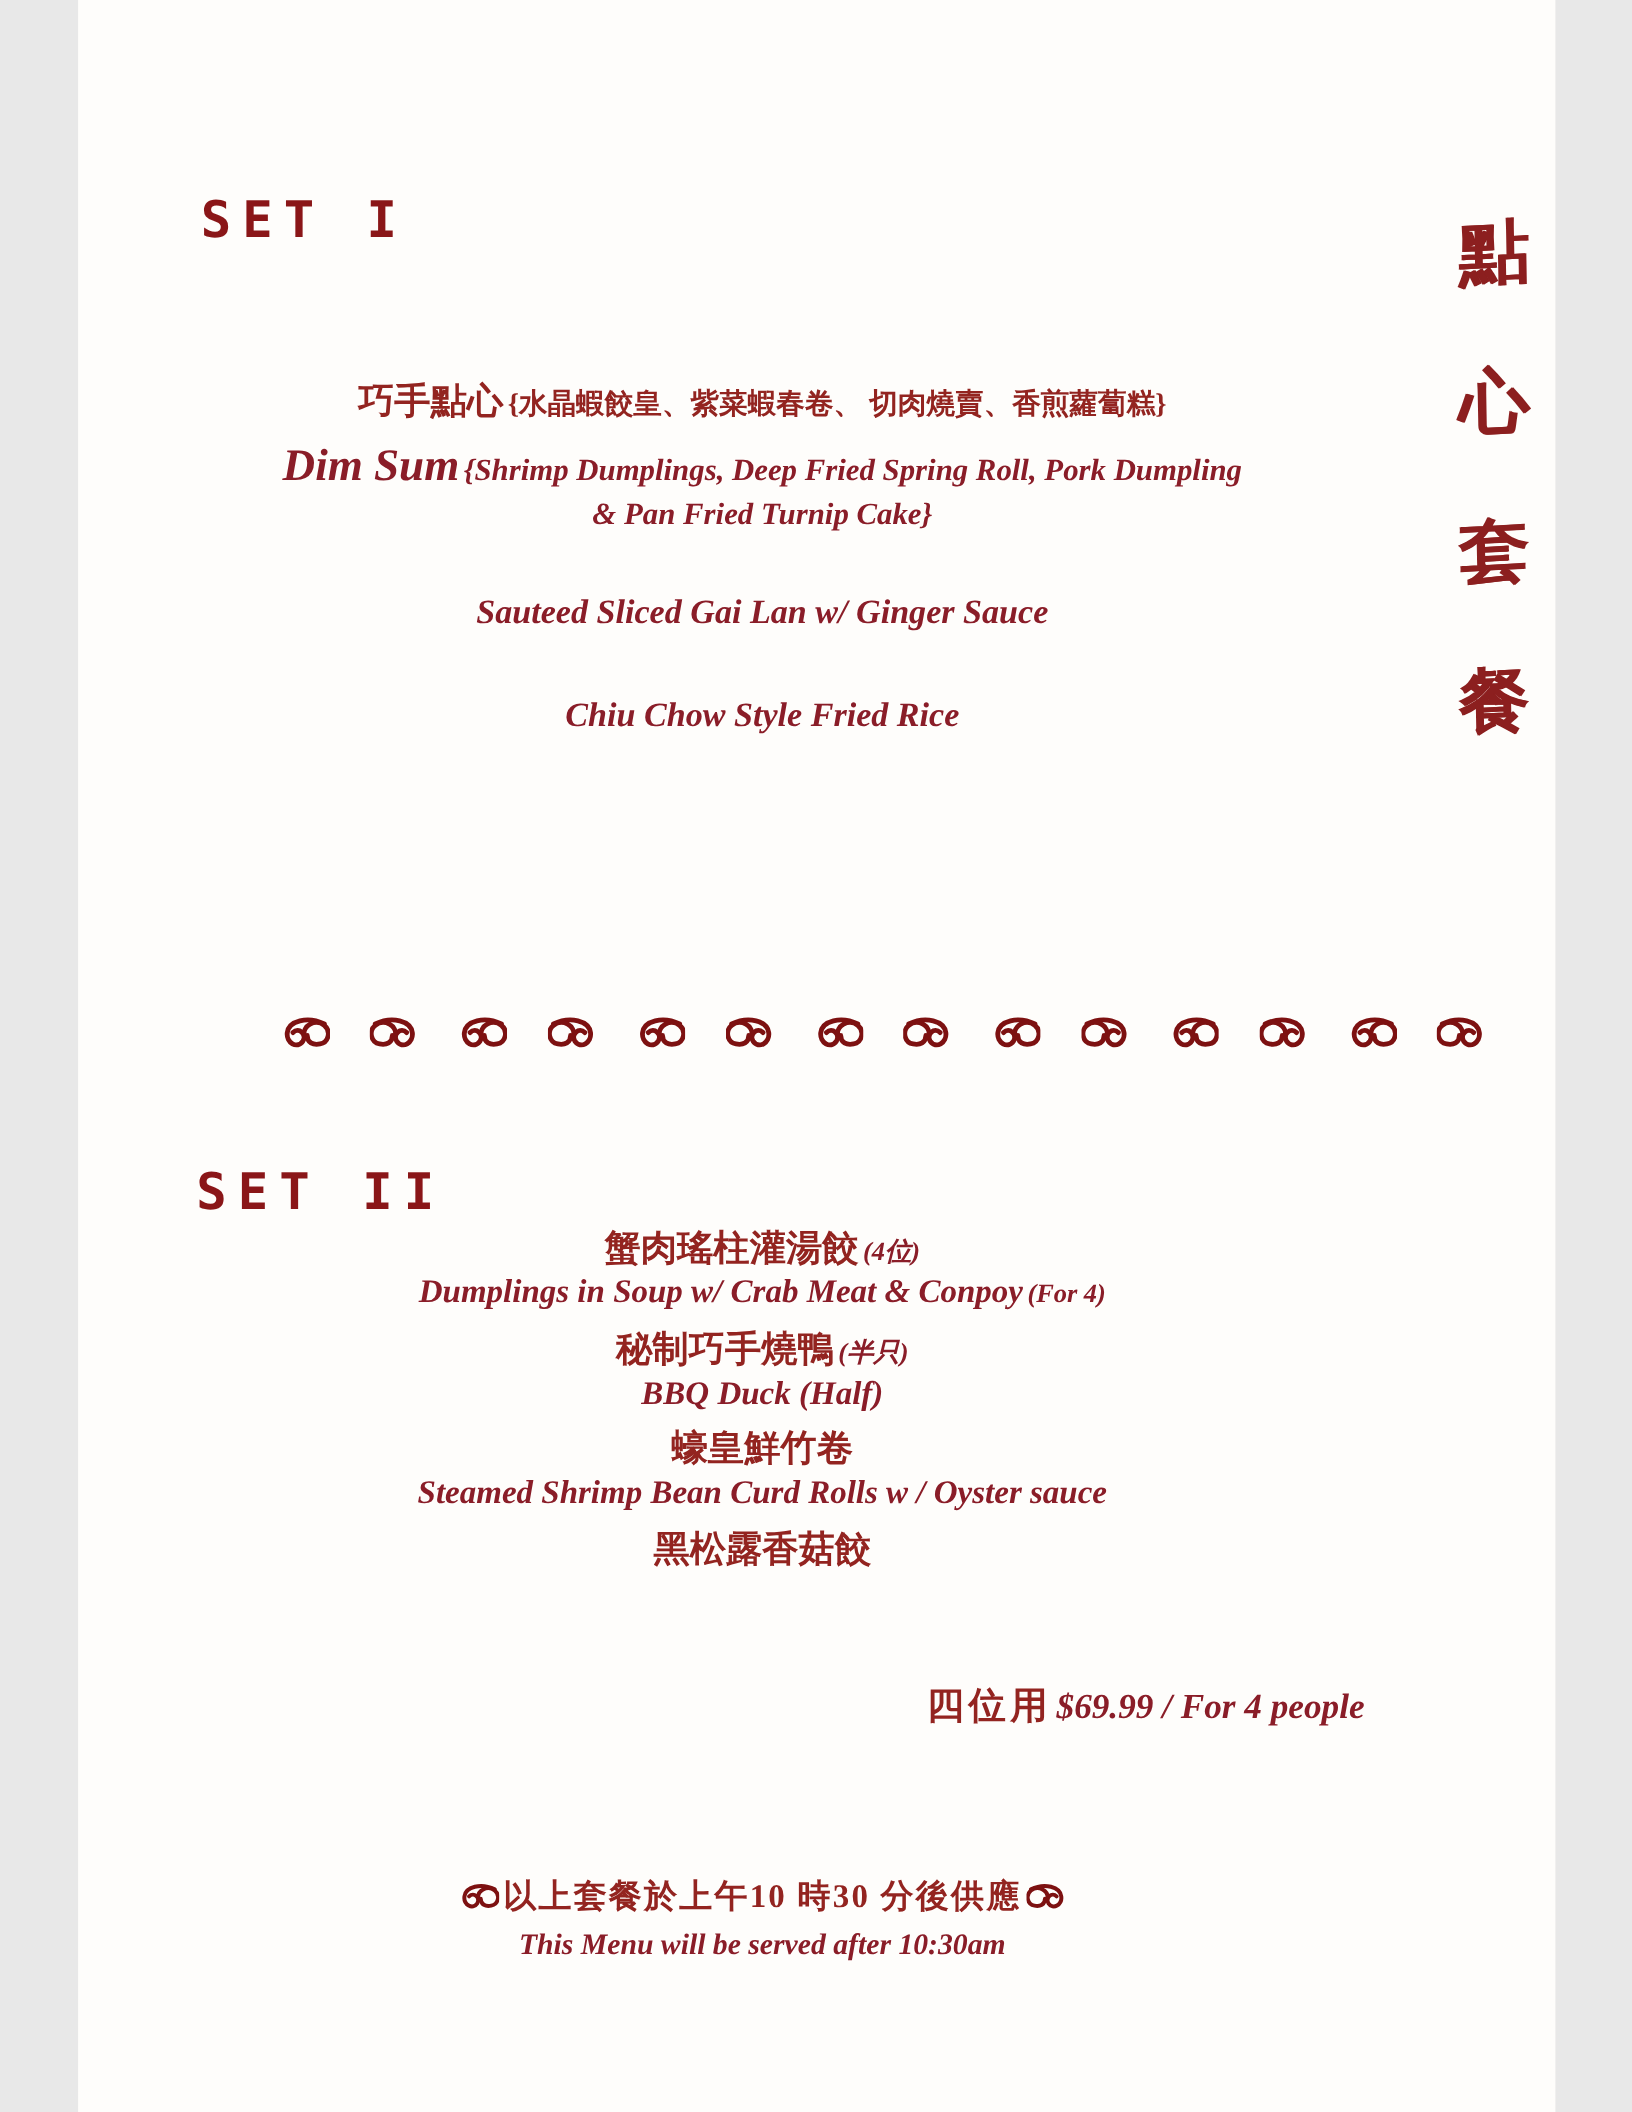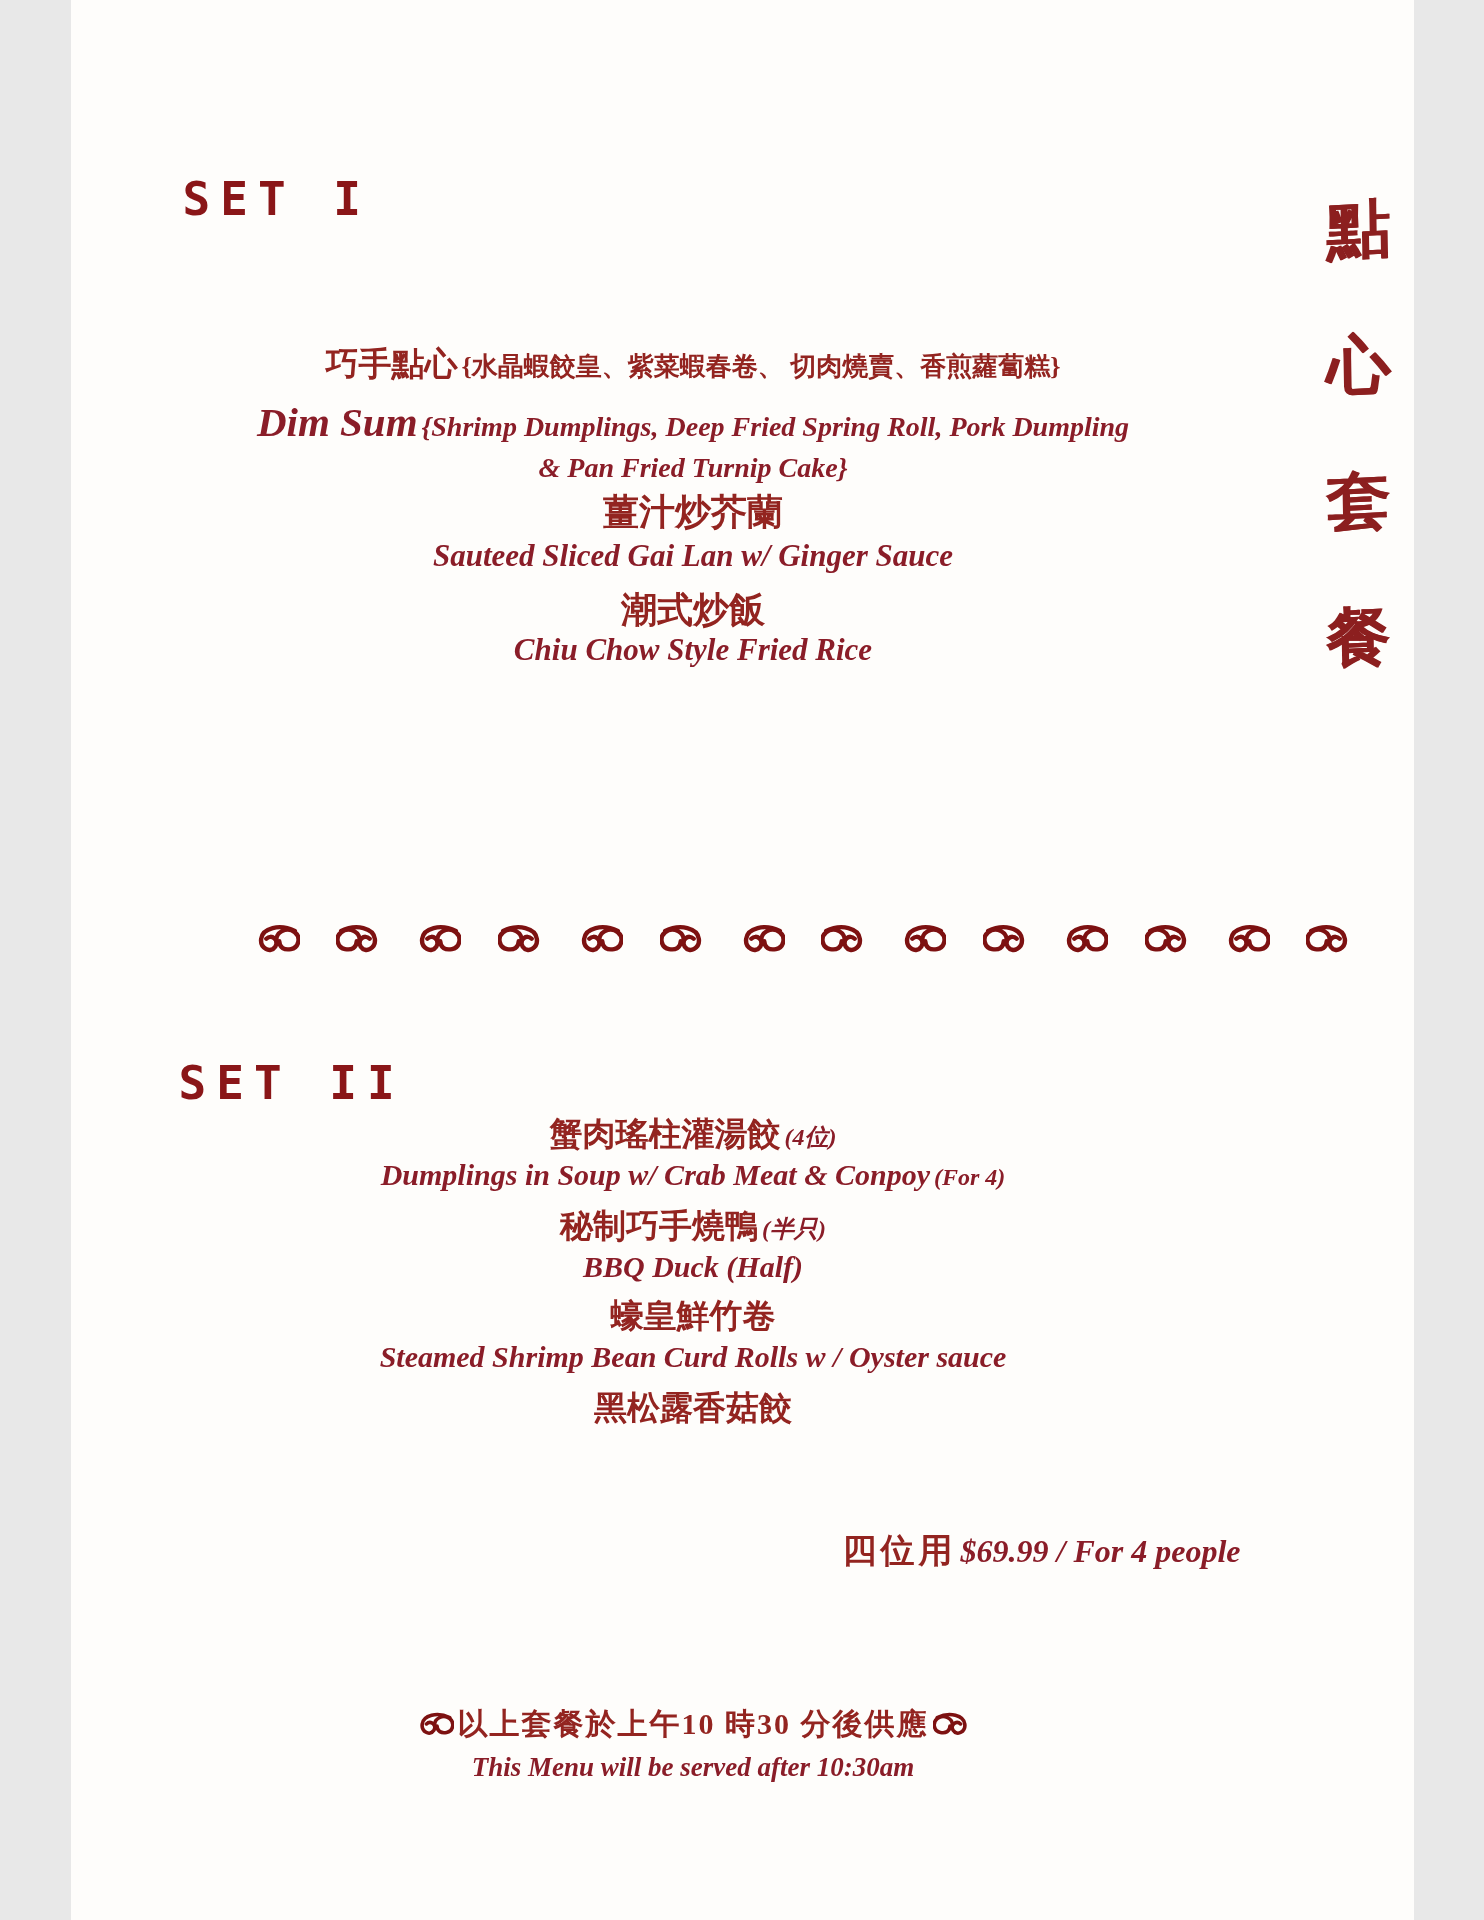--- a/index.html
+++ b/index.html
@@ -114,24 +114,22 @@
     <span class="zh zh-detail">{水晶蝦餃皇、紫菜蝦春卷、 切肉燒賣、香煎蘿蔔糕}</span>
   </div>
 
   <div class="col" style="top:398px;">
     <span class="en en-big">Dim Sum</span>
     <span class="en en-sub">{Shrimp Dumplings, Deep Fried Spring Roll, Pork Dumpling</span>
   </div>
 
   <div class="col en en-sub" style="top:452px;">&amp;  Pan Fried Turnip Cake}</div>
 
-  <div class="col zh zh-big" style="top:488px;">薑汁炒芥蘭</div>
   <div class="col en en-line" style="top:538px;font-size:31px;">Sauteed Sliced Gai Lan w/ Ginger Sauce</div>
 
-  <div class="col zh zh-big" style="top:586px;">潮式炒飯</div>
   <div class="col en en-line" style="top:632px;font-size:31px;">Chiu Chow Style Fried Rice</div>
 
 
   <div class="divider" style="top:924px;" id="divider-row">
       <svg class="orn">
         <use href="#orn-left"></use>
       </svg>
       <svg class="orn">
         <use href="#orn-right"></use>
       </svg>

